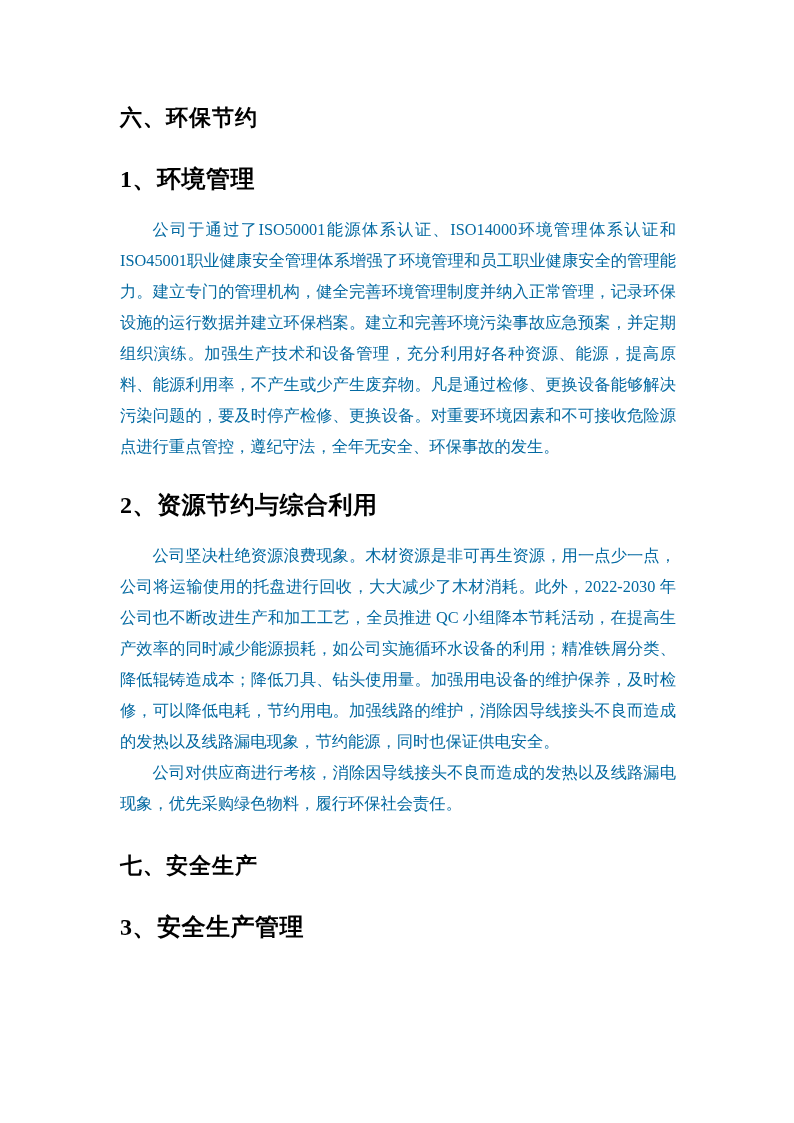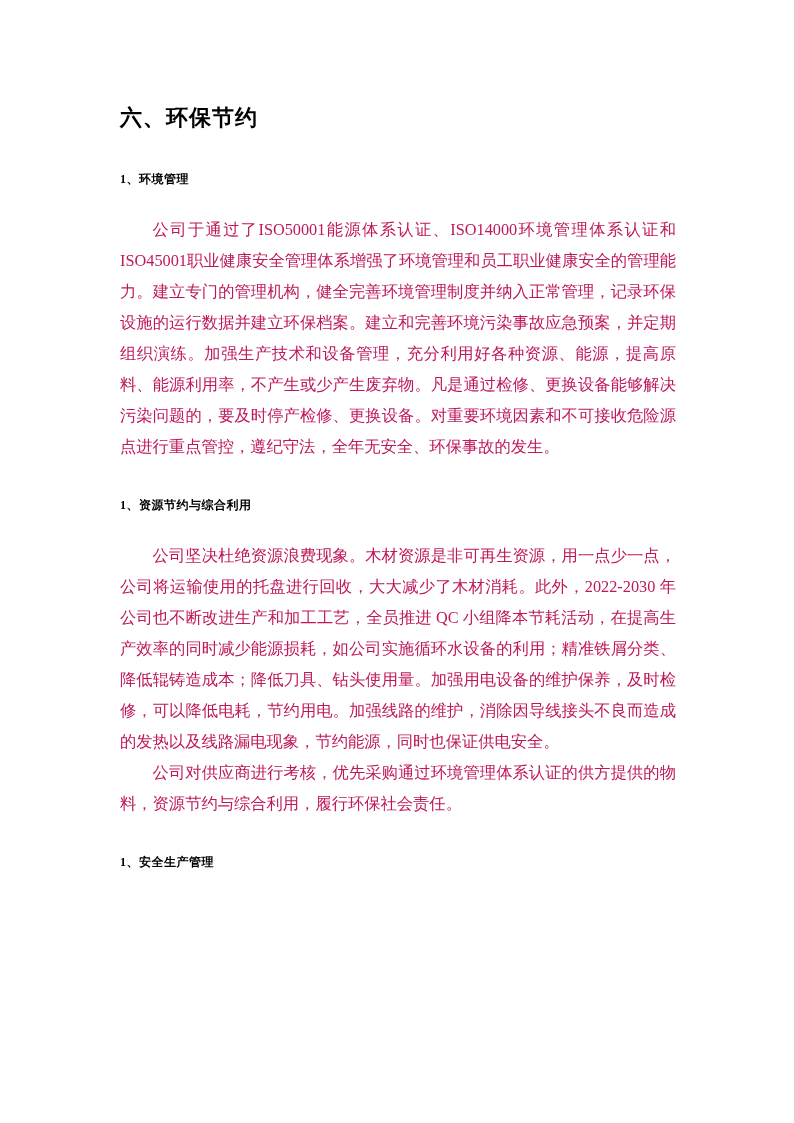--- a/index.html
+++ b/index.html
@@ -21,50 +21,51 @@
     font-weight: 700;
     font-size: 22px;
     line-height: 28px;
     color: #000000;
     margin: 33px 0 34px 0;
     letter-spacing: 1px;
   }
   .h2 {
     font-family: "Liberation Serif", "DejaVu Serif", serif;
     font-weight: 700;
-    font-size: 12px;
+    font-size: 24px;
     line-height: 26px;
     color: #000000;
     margin: 30px 0 22px 0;
     letter-spacing: 0.5px;
   }
   .para {
     font-family: "Liberation Serif", "DejaVu Serif", serif;
     font-size: 16.3px;
     line-height: 31px;
-    color: #be185d;
+    color: #0369a1;
     text-align: justify;
     text-indent: 2em;
     margin: 0;
   }
 </style>
 </head>
 <body>
 
 <div class="page">
 
   <div class="h1">六、环保节约</div>
 
   <div class="h2">1、环境管理</div>
 
   <p class="para">公司于通过了ISO50001能源体系认证、ISO14000环境管理体系认证和ISO45001职业健康安全管理体系增强了环境管理和员工职业健康安全的管理能力。建立专门的管理机构，健全完善环境管理制度并纳入正常管理，记录环保设施的运行数据并建立环保档案。建立和完善环境污染事故应急预案，并定期组织演练。加强生产技术和设备管理，充分利用好各种资源、能源，提高原料、能源利用率，不产生或少产生废弃物。凡是通过检修、更换设备能够解决污染问题的，要及时停产检修、更换设备。对重要环境因素和不可接收危险源点进行重点管控，遵纪守法，全年无安全、环保事故的发生。</p>
 
-  <div class="h2">1、资源节约与综合利用</div>
+  <div class="h2">2、资源节约与综合利用</div>
 
   <p class="para">公司坚决杜绝资源浪费现象。木材资源是非可再生资源，用一点少一点，公司将运输使用的托盘进行回收，大大减少了木材消耗。此外，2022-2030 年公司也不断改进生产和加工工艺，全员推进 QC 小组降本节耗活动，在提高生产效率的同时减少能源损耗，如公司实施循环水设备的利用；精准铁屑分类、降低辊铸造成本；降低刀具、钻头使用量。加强用电设备的维护保养，及时检修，可以降低电耗，节约用电。加强线路的维护，消除因导线接头不良而造成的发热以及线路漏电现象，节约能源，同时也保证供电安全。</p>
 
-  <p class="para">公司对供应商进行考核，优先采购通过环境管理体系认证的供方提供的物料，资源节约与综合利用，履行环保社会责任。</p>
+  <p class="para">公司对供应商进行考核，消除因导线接头不良而造成的发热以及线路漏电现象，优先采购绿色物料，履行环保社会责任。</p>
 
+  <div class="h1">七、安全生产</div>
 
-  <div class="h2">1、安全生产管理</div>
+  <div class="h2">3、安全生产管理</div>
 
 
 </div>
 
 </body></html>

